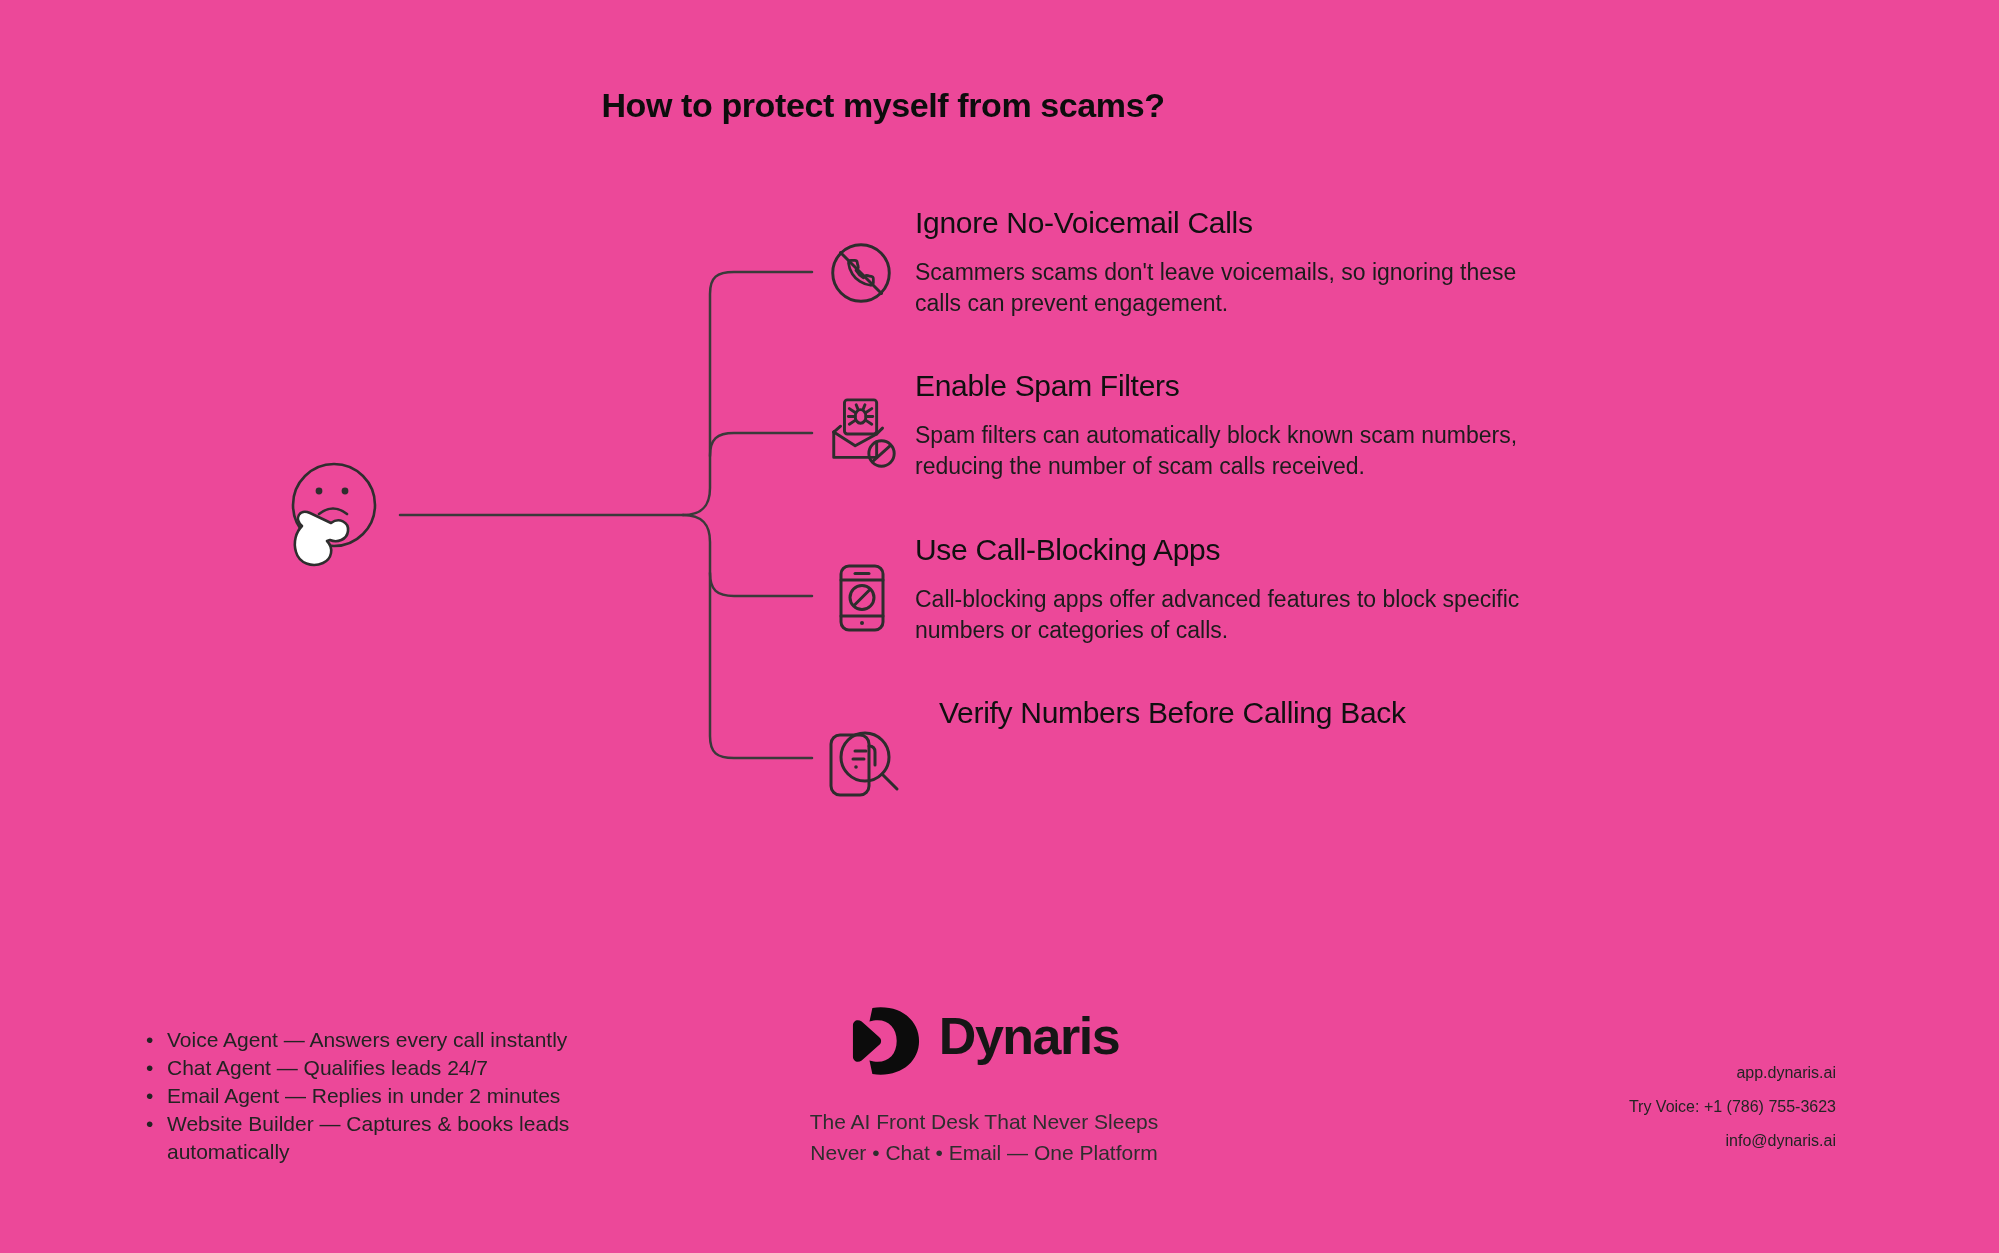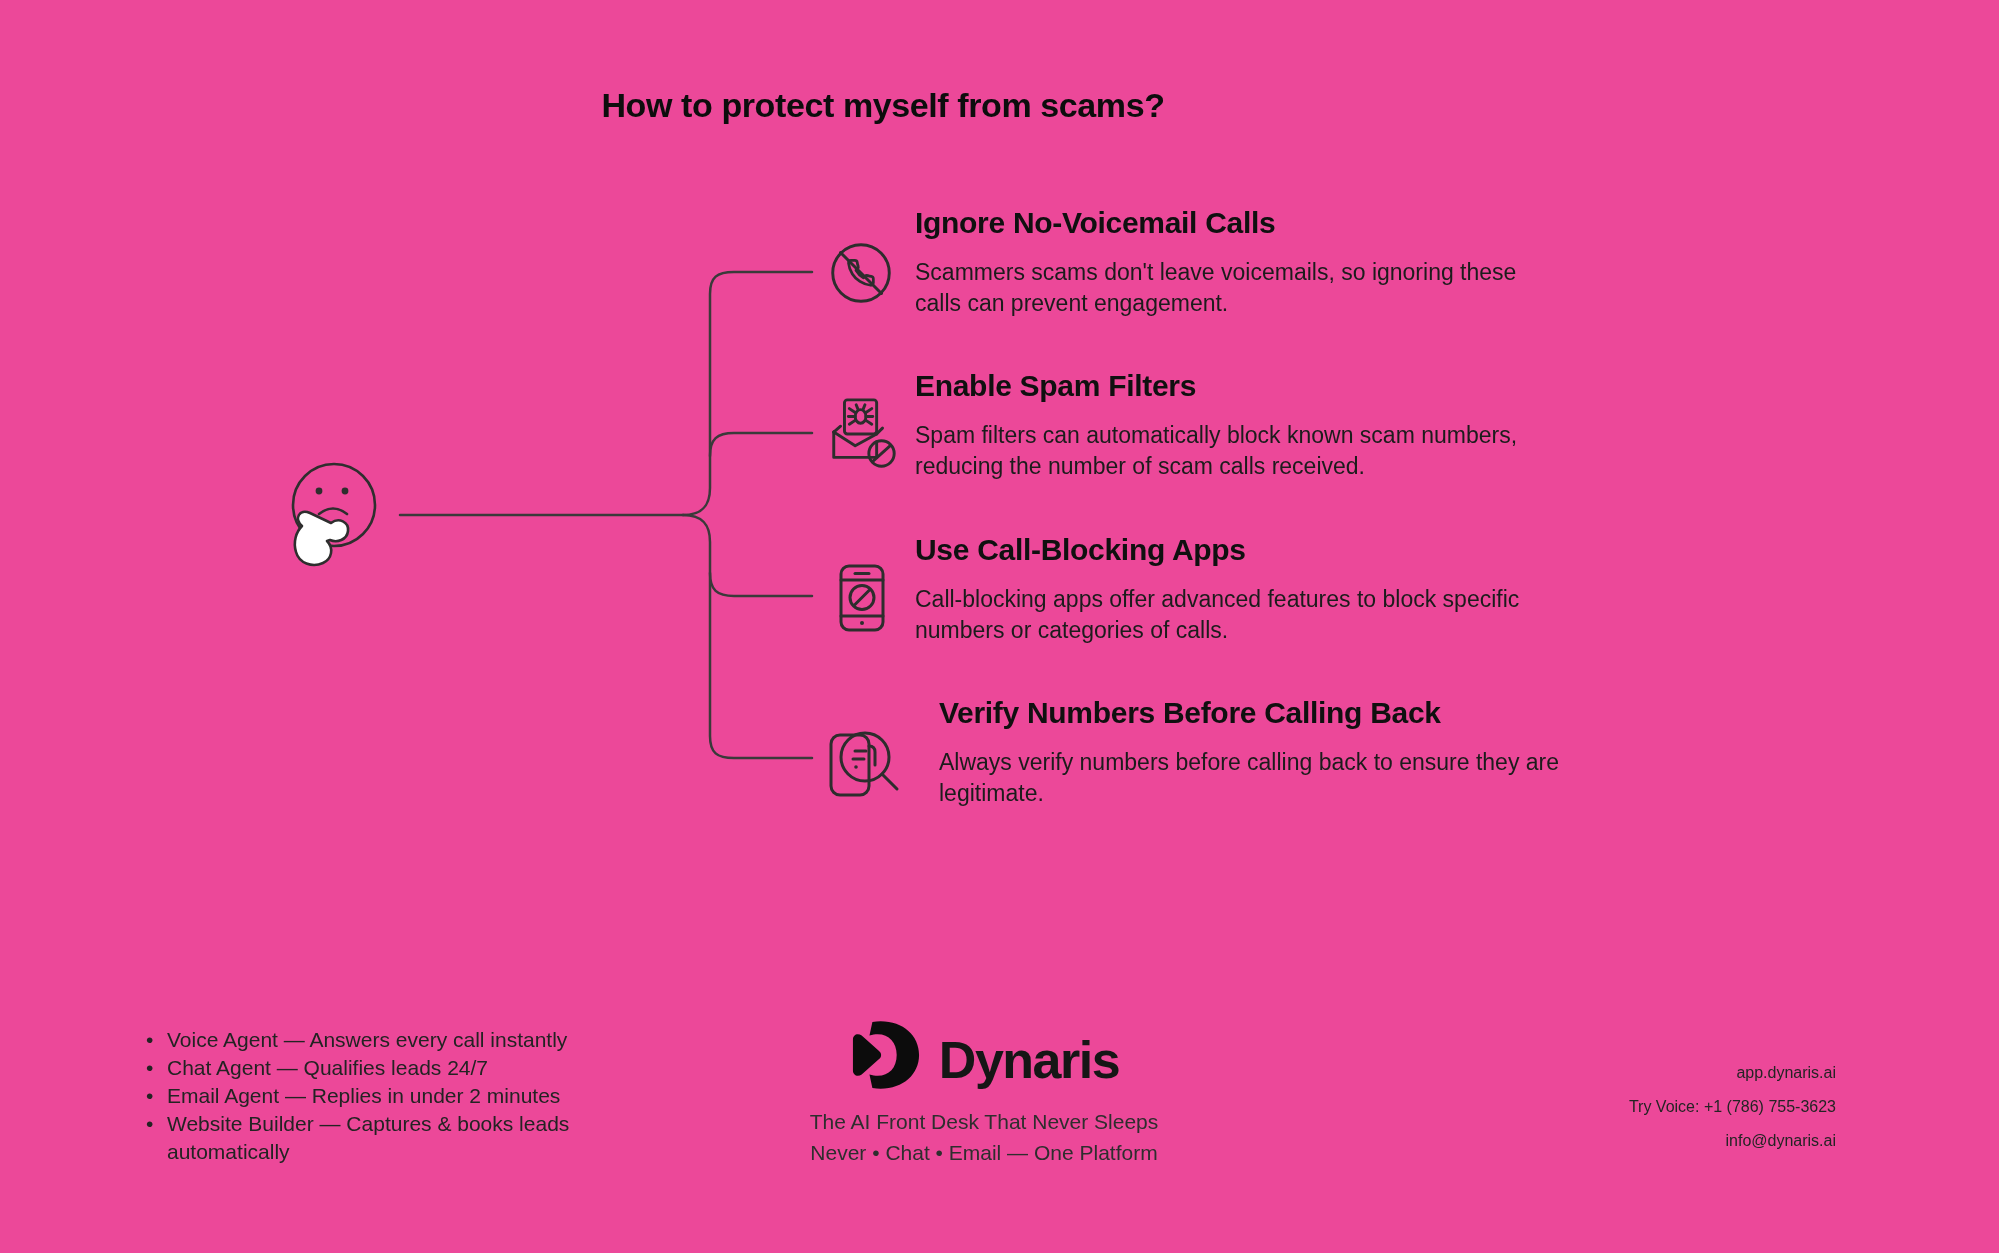--- a/index.html
+++ b/index.html
@@ -19,33 +19,33 @@
   .face-wrap{position:absolute;left:278px;top:452px;width:112px;height:120px;}
   .face-wrap svg{display:block;}
   .face-stroke{fill:none;stroke:#2e2e2e;stroke-width:2.6;stroke-linecap:round;stroke-linejoin:round;}
   
   .icon{position:absolute;}
   .icon svg{display:block;}
   .ic{fill:none;stroke:#2d2d2d;stroke-width:3;stroke-linecap:round;stroke-linejoin:round;}
   .ic-fill{fill:#2d2d2d;stroke:none;}
   .item-text{position:absolute;left:915px;width:700px;}
   .item-heading{
-    font-size:30px;font-weight:700;letter-spacing:-0.3px;color:#101010;
+    font-size:30px;font-weight:400;letter-spacing:-0.3px;color:#101010;
     line-height:36px;margin:0 0 16px 0;
   }
   .item-desc{
     font-size:23px;line-height:31px;color:#1c1c1c;margin:0;white-space:pre-line;
   }
   
   .features{position:absolute;left:146px;top:1026px;width:520px;font-size:21px;line-height:28px;color:#232323;}
   .feature-row{display:flex;align-items:flex-start;}
   .feature-bullet{width:21px;flex:0 0 21px;font-size:21px;}
   .feature-text{white-space:pre-line;}
   .brand{position:absolute;left:744px;top:1006px;width:480px;text-align:center;}
-  .brand-lockup{display:flex;align-items:flex-end;justify-content:center;gap:16px;height:84px;}
+  .brand-lockup{display:flex;align-items:flex-start;justify-content:center;gap:16px;height:84px;}
   .brand-mark{width:74px;height:70px;}
   .brand-name{font-size:52px;font-weight:700;letter-spacing:-1.5px;color:#161616;}
   .tagline{margin-top:16px;font-size:21px;line-height:31px;color:#2e2e2e;}
   .contact{position:absolute;left:1436px;top:1056px;width:400px;text-align:right;
     font-size:16px;line-height:34px;color:#242424;}
 </style>
 </head>
 <body>
 
 <div class="page">
@@ -126,22 +126,20 @@
       <circle class="ic" cx="41" cy="35" r="24" fill="#fff"></circle>
       <line class="ic" x1="58" y1="52" x2="73" y2="67"></line>
       <path class="ic" d="M45 24 Q51 24 51 30 L51 43"></path>
       <line class="ic" x1="31" y1="29" x2="42" y2="29"></line>
       <line class="ic" x1="29" y1="37" x2="40" y2="37"></line>
       <circle class="ic-fill" cx="32" cy="45" r="1.8"></circle>
     </svg>
   </div>
   <div class="item-text" style="top:695px;margin-left:24px;">
     <h2 class="item-heading">Verify Numbers Before Calling Back</h2>
-    <p class="item-desc">Always verify numbers before calling back to ensure they are
-legitimate.</p>
   </div>
 
   <div class="features">
     <div class="feature-row">
       <span class="feature-bullet">•</span>
       <span class="feature-text">Voice Agent — Answers every call instantly</span>
     </div>
     <div class="feature-row">
       <span class="feature-bullet">•</span>
       <span class="feature-text">Chat Agent — Qualifies leads 24/7</span>

